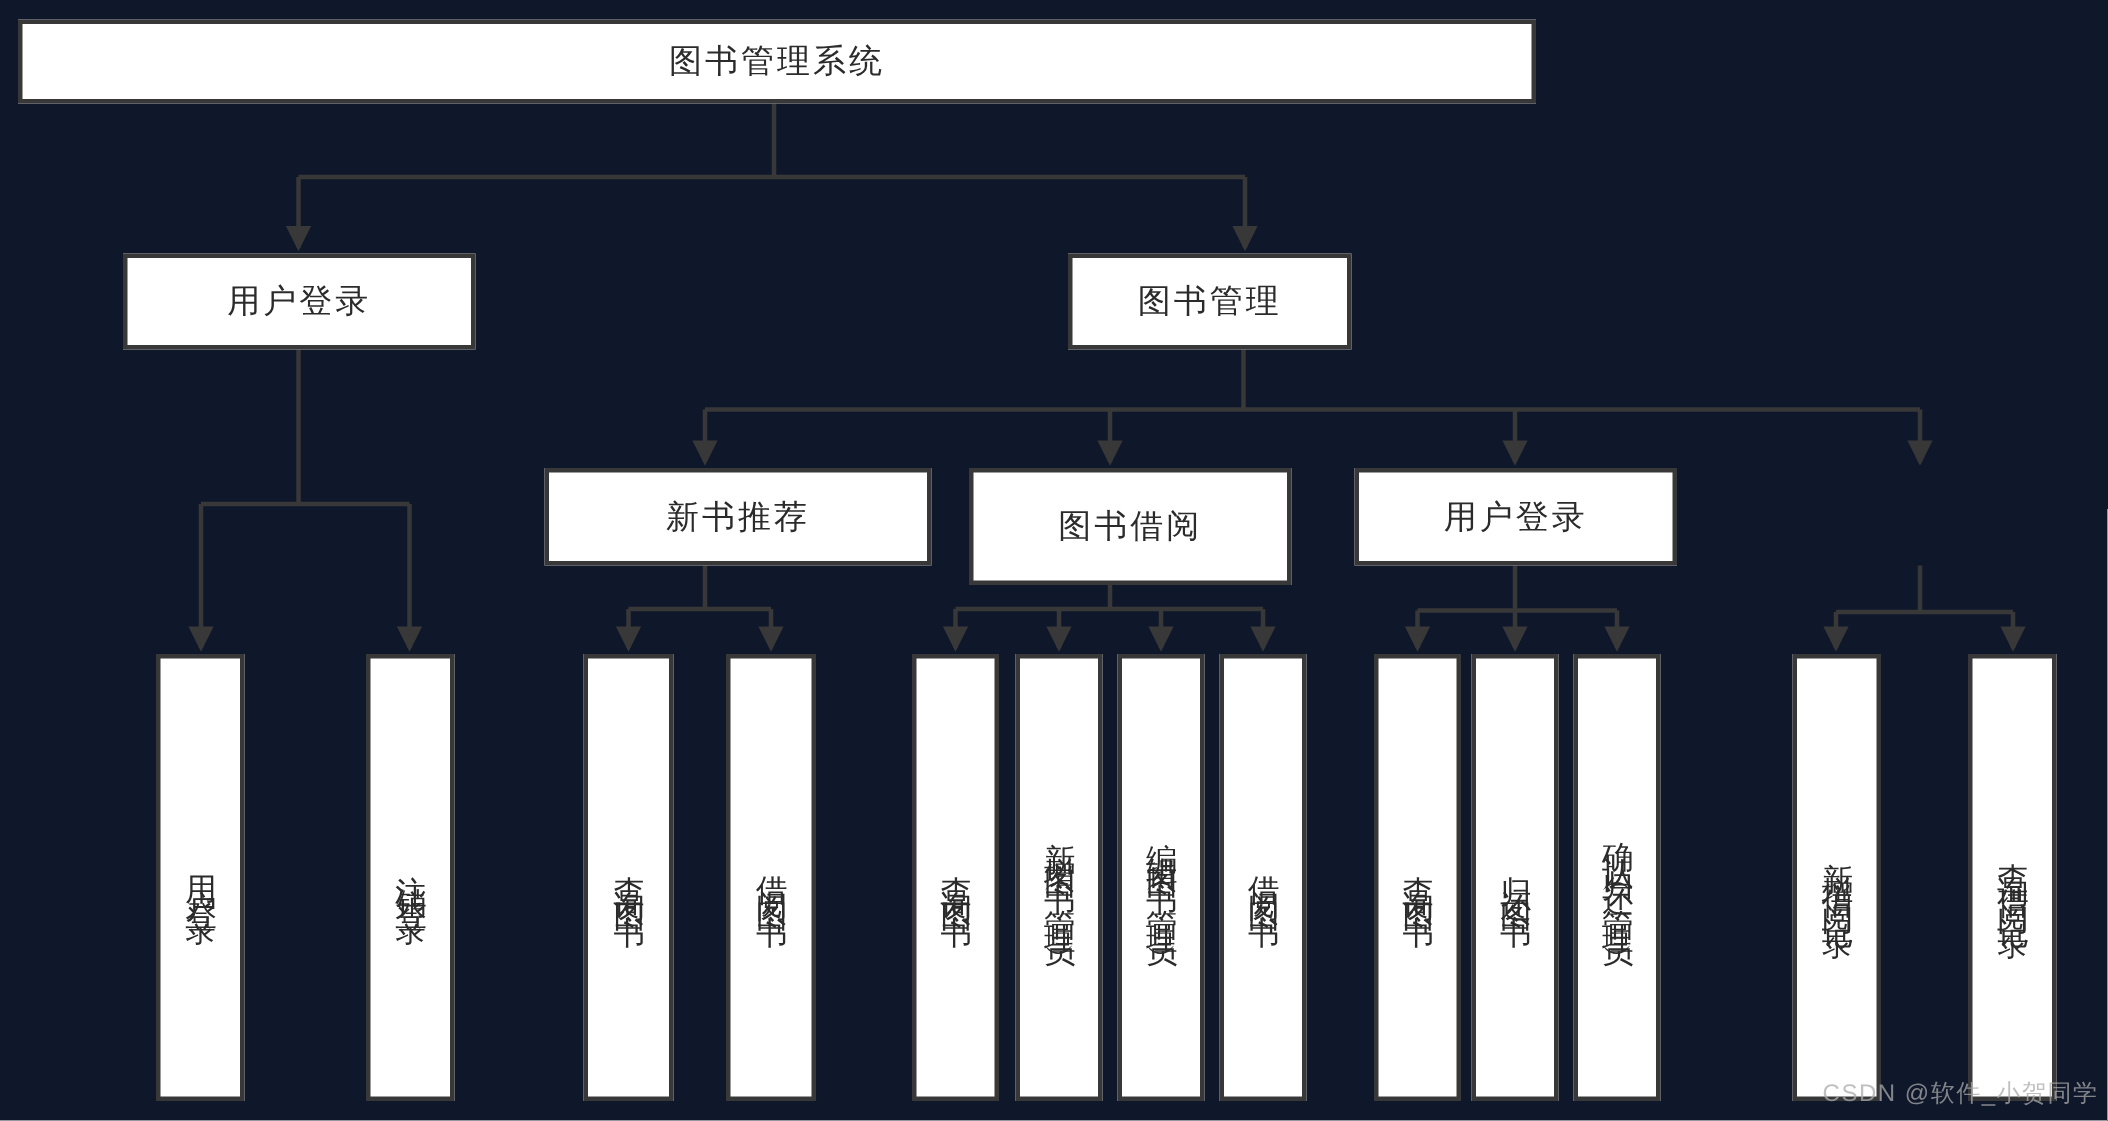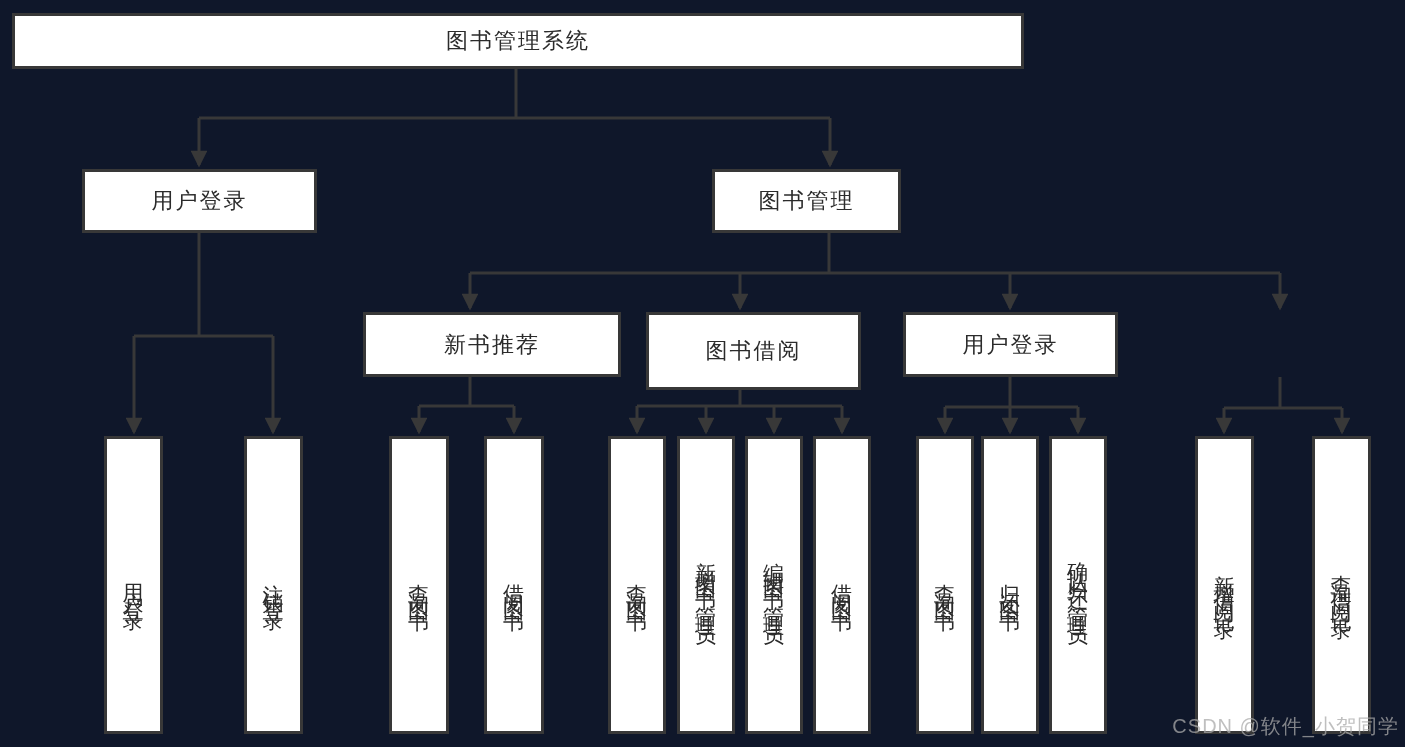--- a/index.html
+++ b/index.html
@@ -34,21 +34,21 @@
     writing-mode: vertical-rl;
     text-orientation: mixed;
     letter-spacing: 9px;
     line-height: 1.1;
     white-space: nowrap;
   }
   .watermark {
     position: absolute;
     right: 6px;
     bottom: 7px;
-    font-size: 20px;
+    font-size: 16px;
     letter-spacing: 1px;
     color: rgba(170,170,170,0.75);
     z-index: 5;
     pointer-events: none;
   }
 </style>
 </head>
 <body>
 
 <div class="canvas">

